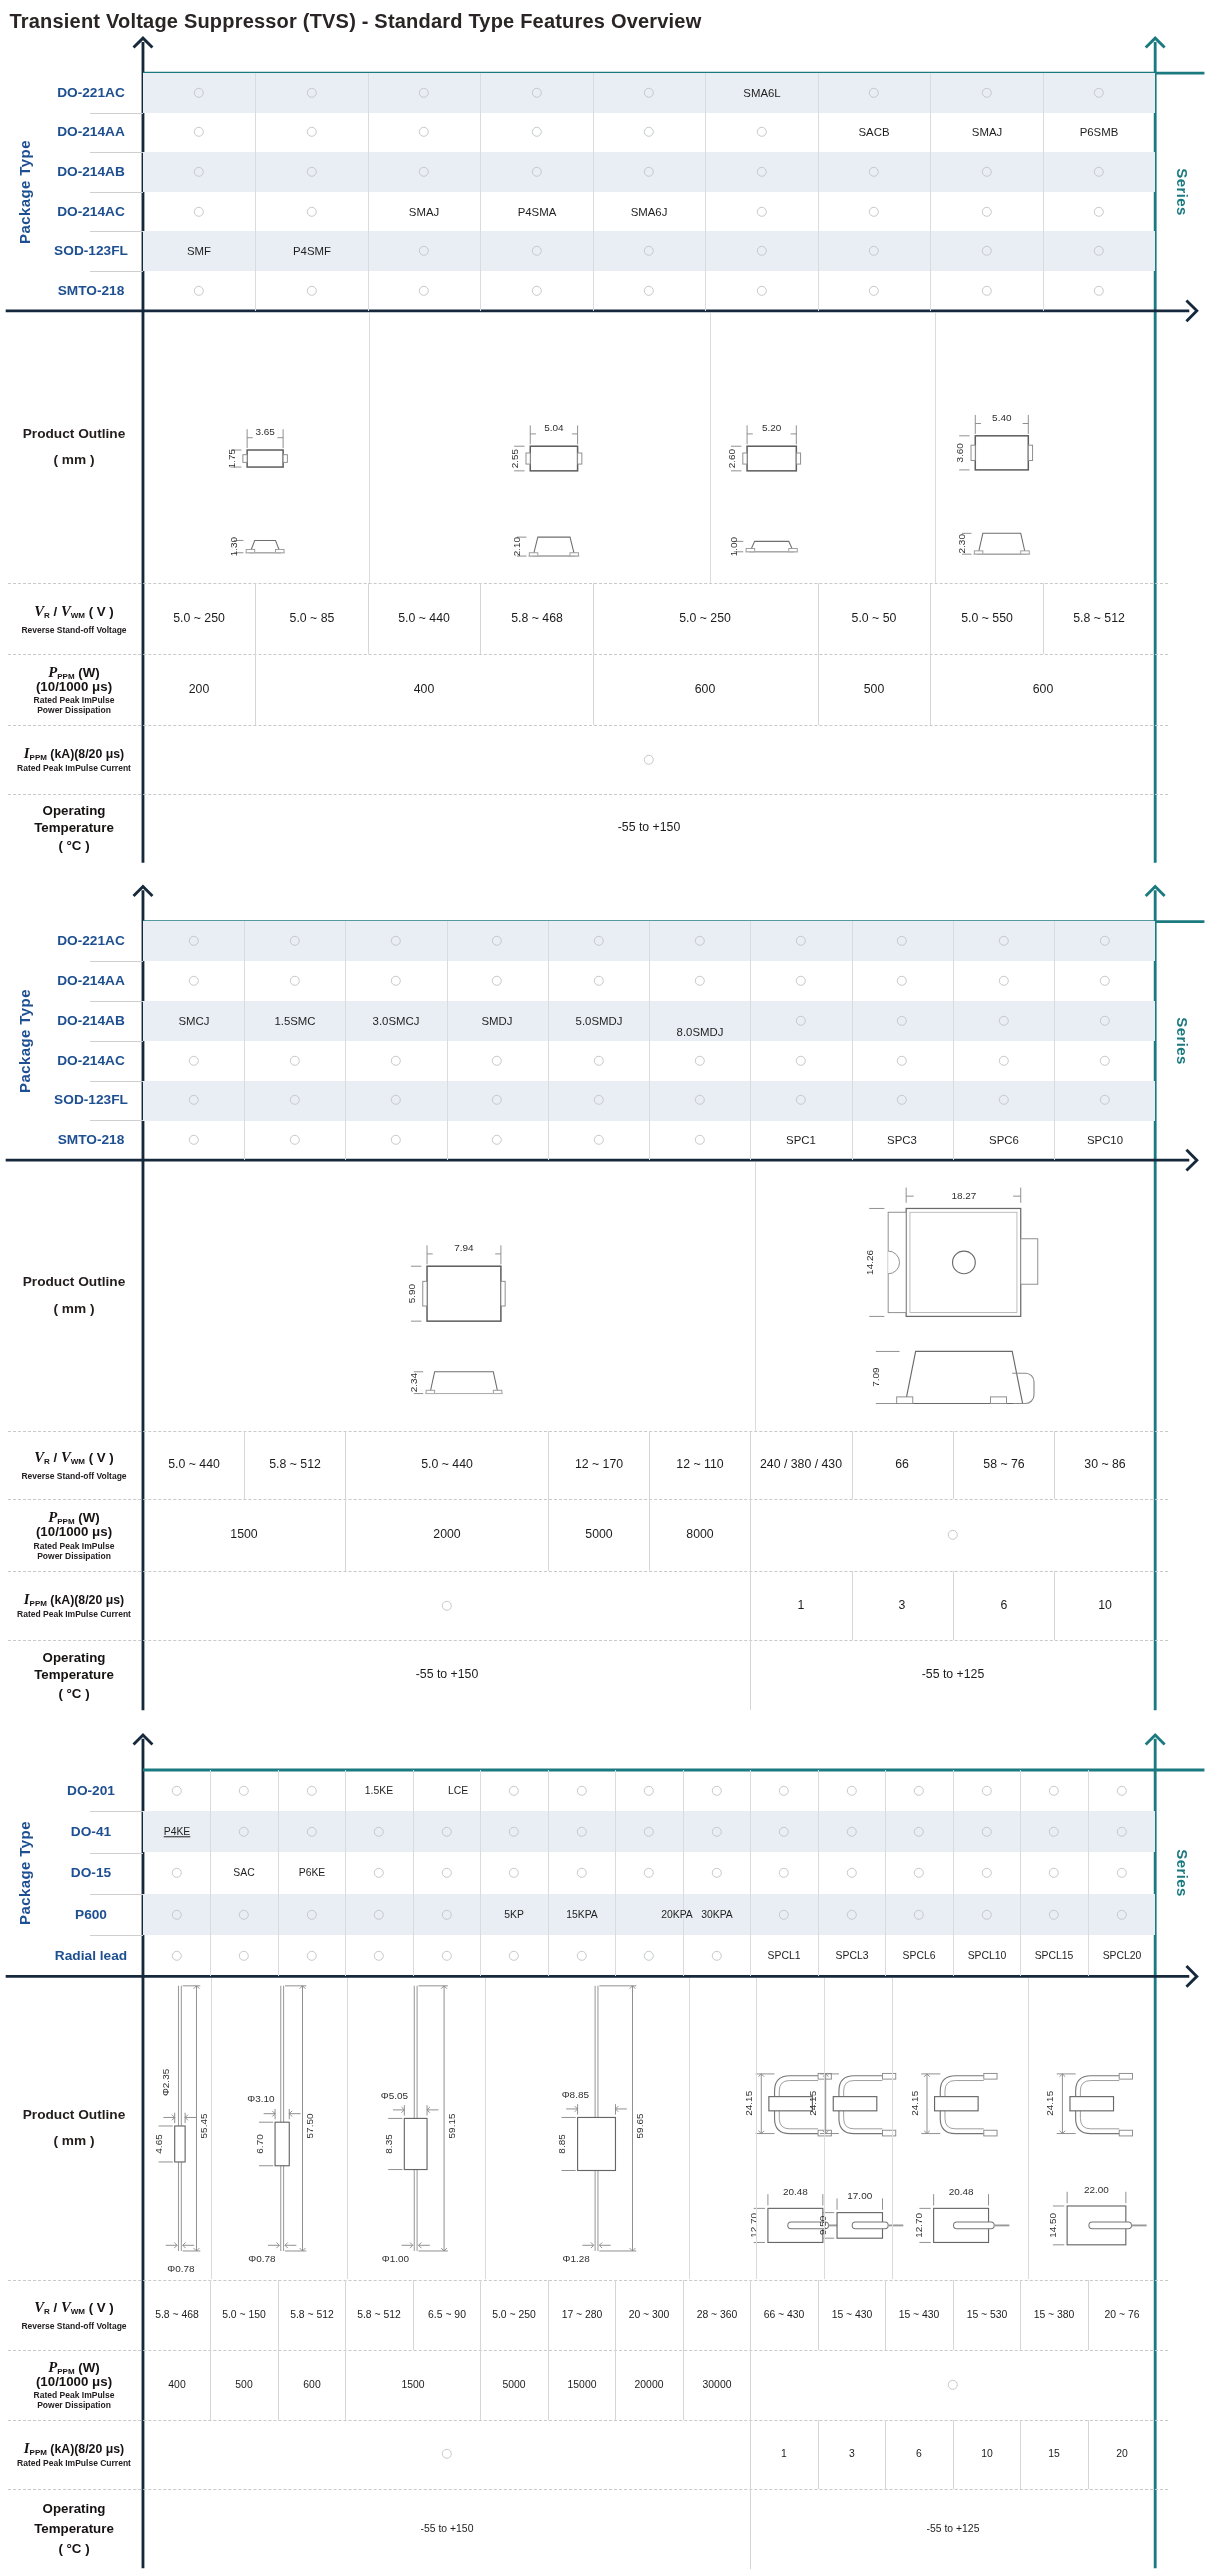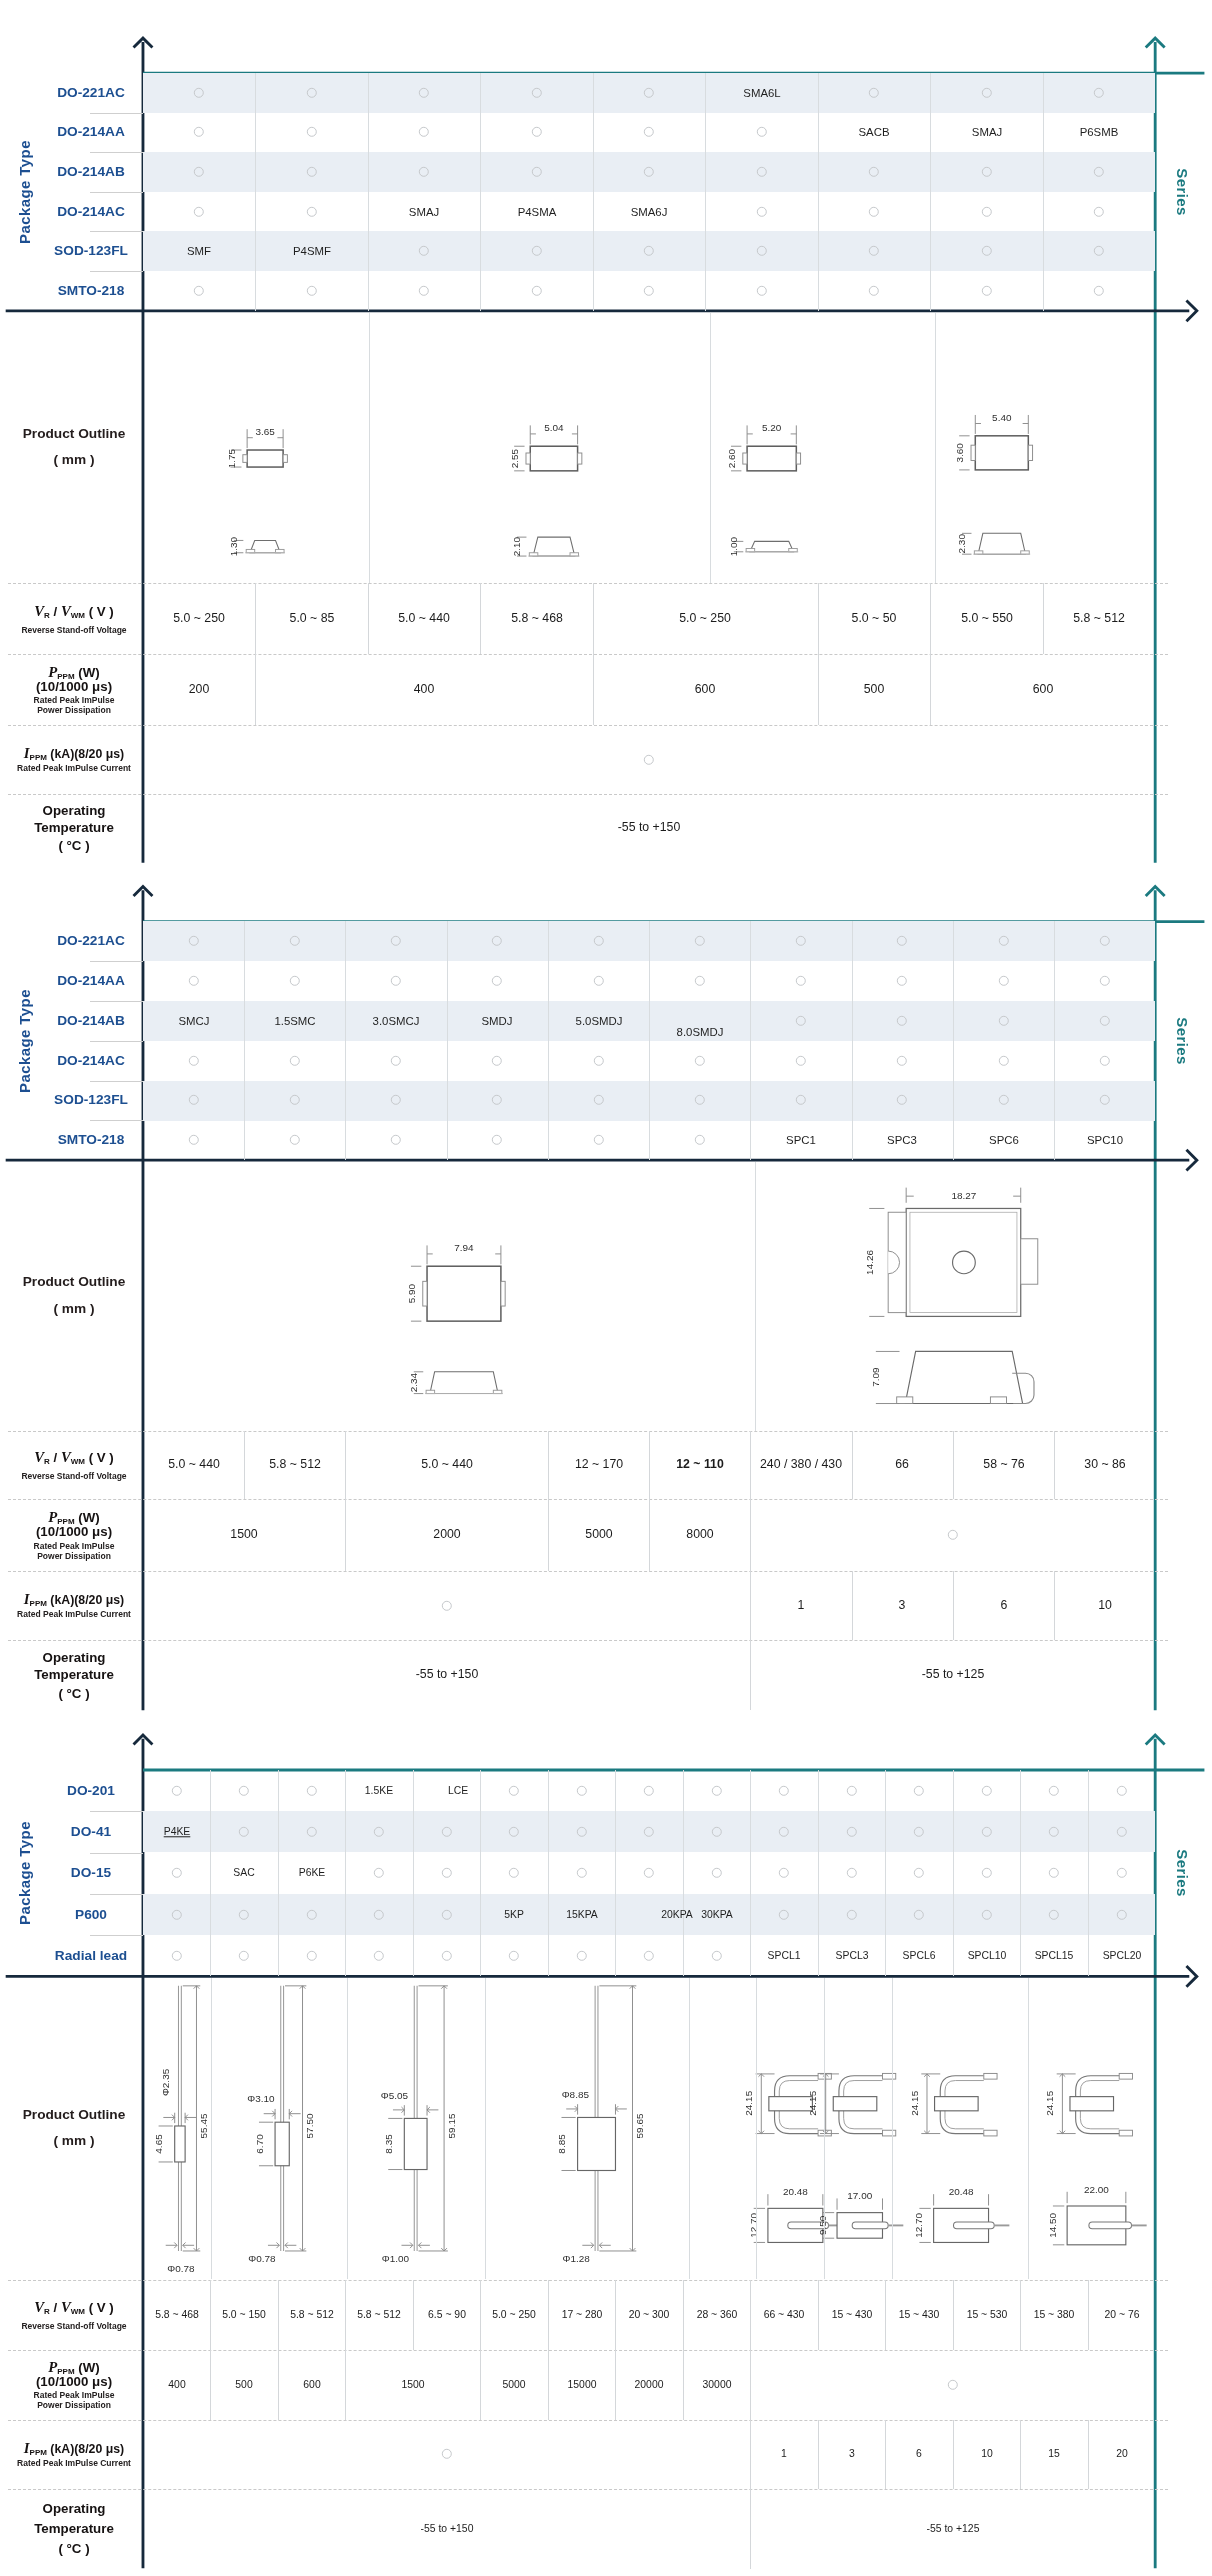--- a/index.html
+++ b/index.html
@@ -24,20 +24,21 @@
   .tick{position:absolute;height:0.9px;background:#cfcfcf;}
   .dash{position:absolute;height:0;border-top:1.9px dashed #c9c9c9;}
   .ring{position:absolute;width:10.4px;height:10.4px;border:1.4px solid #c6c9cc;border-radius:50%;
         transform:translate(-50%,-50%);box-sizing:border-box;background:transparent;}
   #art{position:absolute;left:0;top:0;pointer-events:none;}
 </style>
 </head>
 <body>
 
 <div id="page">
+  <div class="title">Transient Voltage Suppressor (TVS) - Standard Type Features Overview</div>
 <svg id="art" width="1212" height="2576" viewBox="0 0 1280 2720">
       <line x1="151" y1="44" x2="151" y2="911" stroke="#16293c" stroke-width="3"></line>
       <path d="M 141,50 L 151,40 L 161,50" stroke="#16293c" stroke-width="3" fill="none"></path>
       <line x1="1220" y1="44" x2="1220" y2="911" stroke="#1b7a80" stroke-width="3"></line>
       <path d="M 1210,50 L 1220,40 L 1230,50" stroke="#1b7a80" stroke-width="3" fill="none"></path>
       <line x1="151" y1="77" x2="1272" y2="77" stroke="#1b7a80" stroke-width="3"></line>
       <line x1="6" y1="328" x2="1256" y2="328" stroke="#16293c" stroke-width="3"></line>
       <path d="M 1253,317 L 1264,328 L 1253,339" stroke="#16293c" stroke-width="3" fill="none"></path>
       <rect x="261" y="475" width="38" height="18" stroke="#5e5e5e" stroke-width="1.6" fill="#fff"></rect>
       <rect x="256.5" y="479.95" width="4.5" height="8.1" stroke="#8a8a8a" stroke-width="1" fill="#fff"></rect>
@@ -557,21 +558,21 @@
     <div class="txt spec-main" style="left: 74px; top: 1458px;"><i>V</i><sub>R</sub> / <i>V</i><sub>WM</sub> ( V )</div>
     <div class="txt spec-sub" style="left: 74px; top: 1477px;">Reverse Stand-off Voltage</div>
     <div class="txt spec-val" style="left: 194px; top: 1465px;">5.0 ~ 440</div>
     <div class="vline" style="background: rgb(212, 215, 218); left: 244px; top: 1431px; height: 68px;"></div>
     <div class="txt spec-val" style="left: 295px; top: 1465px;">5.8 ~ 512</div>
     <div class="vline" style="background: rgb(212, 215, 218); left: 345px; top: 1431px; height: 68px;"></div>
     <div class="txt spec-val" style="left: 447px; top: 1465px;">5.0 ~ 440</div>
     <div class="vline" style="background: rgb(212, 215, 218); left: 548px; top: 1431px; height: 68px;"></div>
     <div class="txt spec-val" style="left: 599px; top: 1465px;">12 ~ 170</div>
     <div class="vline" style="background: rgb(212, 215, 218); left: 649px; top: 1431px; height: 68px;"></div>
-    <div class="txt spec-val" style="left: 700px; top: 1465px; font-weight: bold;">12 ~ 110</div>
+    <div class="txt spec-val" style="left: 700px; top: 1465px;">12 ~ 110</div>
     <div class="vline" style="background: rgb(212, 215, 218); left: 750px; top: 1431px; height: 68px;"></div>
     <div class="txt spec-val" style="left: 801px; top: 1465px;">240 / 380 / 430</div>
     <div class="vline" style="background: rgb(212, 215, 218); left: 852px; top: 1431px; height: 68px;"></div>
     <div class="txt spec-val" style="left: 902px; top: 1465px;">66</div>
     <div class="vline" style="background: rgb(212, 215, 218); left: 953px; top: 1431px; height: 68px;"></div>
     <div class="txt spec-val" style="left: 1004px; top: 1465px;">58 ~ 76</div>
     <div class="vline" style="background: rgb(212, 215, 218); left: 1054px; top: 1431px; height: 68px;"></div>
     <div class="txt spec-val" style="left: 1105px; top: 1465px;">30 ~ 86</div>
     <div class="dash" style="left: 7.6px; top: 1499px; width: 1160px;"></div>
     <div class="txt spec-main" style="left: 74px; top: 1518px;"><i>P</i><sub>PPM</sub> (W)</div>

